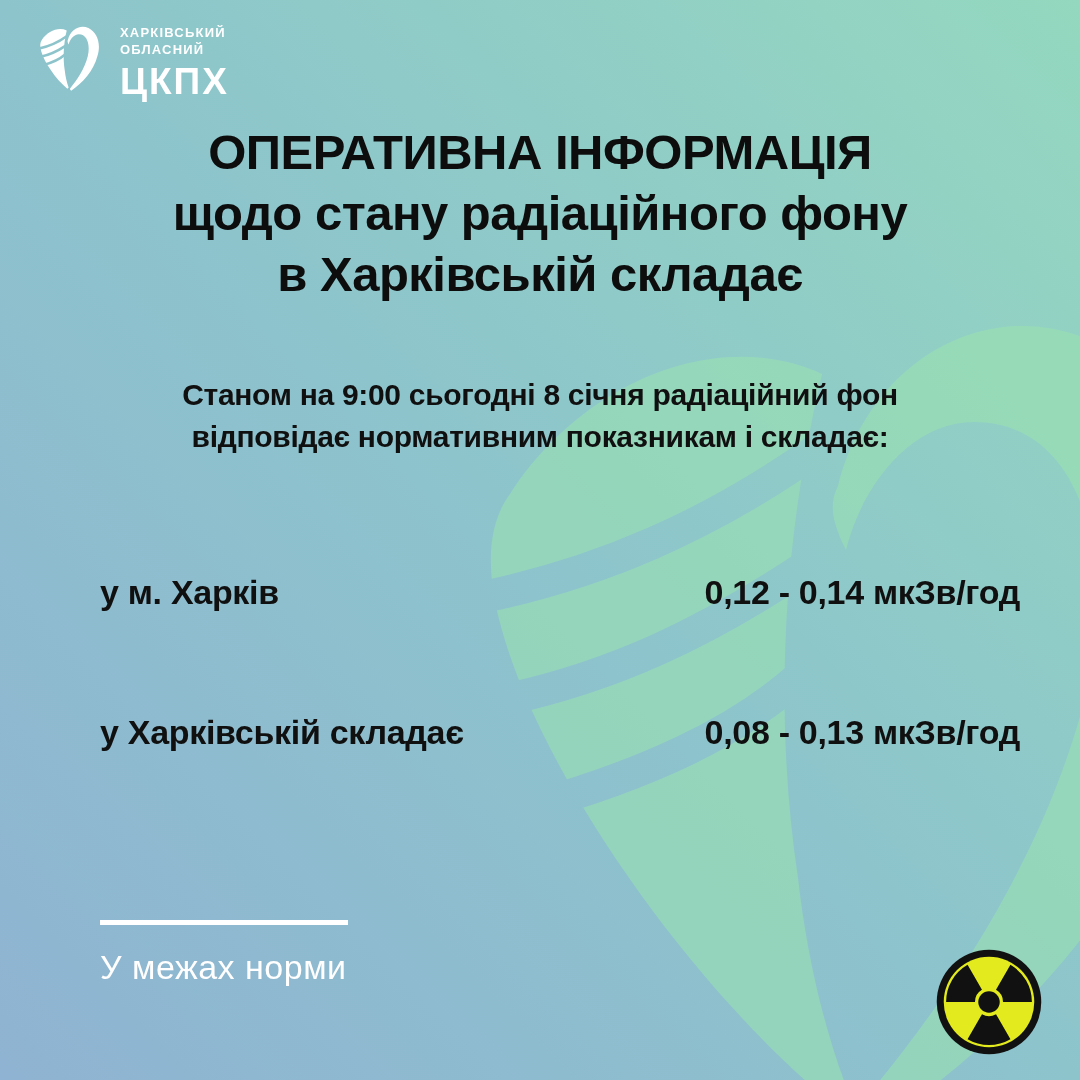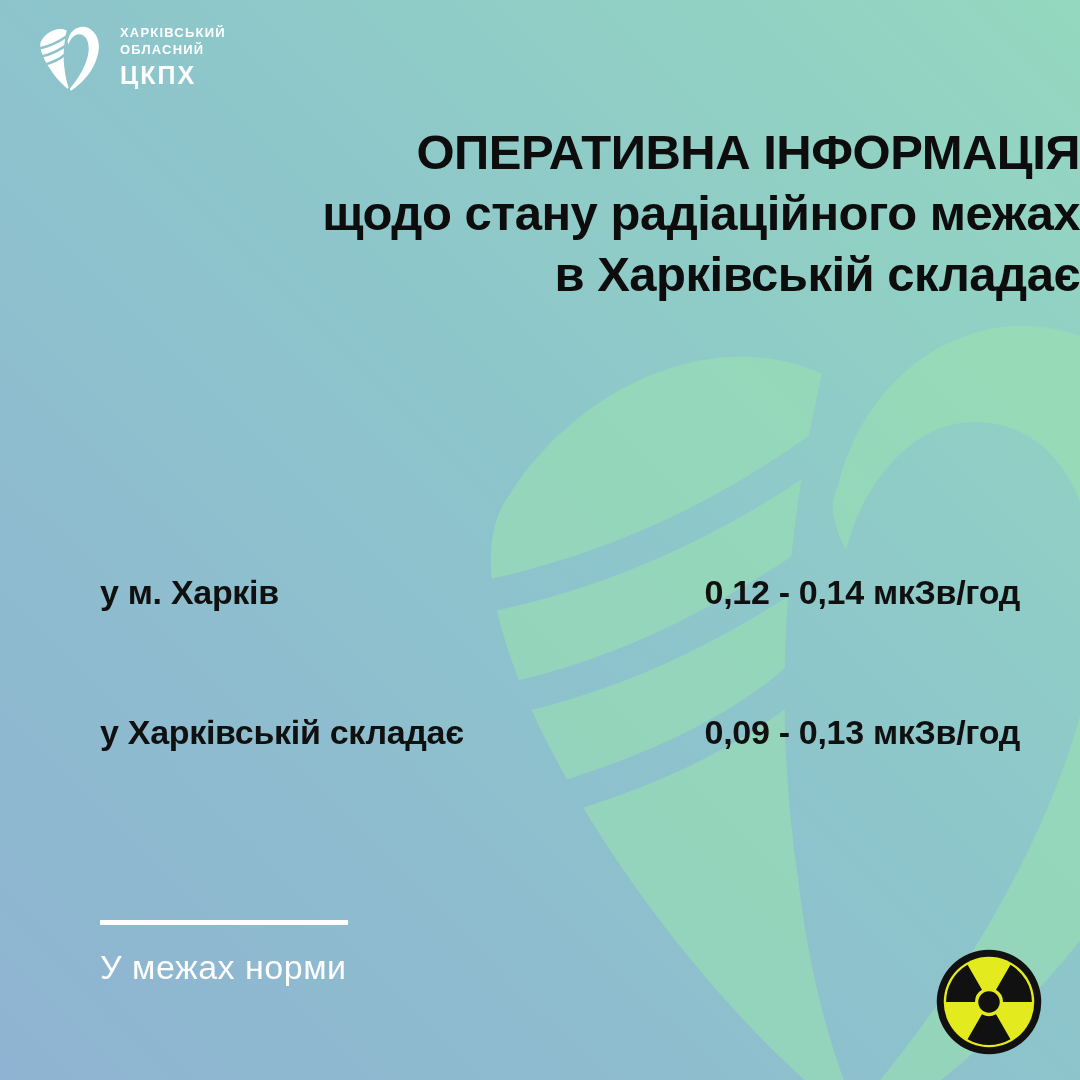--- a/index.html
+++ b/index.html
@@ -15,24 +15,24 @@
   .watermark {
     position:absolute; left:438px; top:278px; width:800px; height:880px;
     color:#9AE2B0; opacity:0.58; pointer-events:none;
   }
 
   
   .brand { position:absolute; left:36px; top:20px; display:flex; color:#ffffff; }
   .brand-icon { width:64px; height:76px; color:#ffffff; }
   .brand-text { margin-left:20px; margin-top:4px; }
   .brand-small { font-size:13px; font-weight:700; letter-spacing:1.2px; line-height:17px; }
-  .brand-abbr { font-size:25px; font-weight:700; letter-spacing:2px; margin-top:3px; }
+  .brand-abbr { font-size:37px; font-weight:700; letter-spacing:2px; margin-top:3px; }
 
   .title {
-    position:absolute; top:122px; left:0; width:1080px; text-align:right;
+    position:absolute; top:122px; left:0; width:1080px; text-align:center;
     color:#0d0d0d; font-size:49px; line-height:61px; font-weight:700; letter-spacing:-0.5px;
   }
 
   .subtitle {
     position:absolute; top:374px; left:0; width:1080px; text-align:center;
     color:#101010; font-size:30px; line-height:42px; font-weight:600; letter-spacing:-0.3px;
   }
 
   .reading-row {
     position:absolute; left:100px; right:60px;
@@ -80,32 +80,36 @@
     </svg>
     <div class="brand-text">
       <div class="brand-small">ХАРКІВСЬКИЙ</div>
       <div class="brand-small">ОБЛАСНИЙ</div>
       <div class="brand-abbr">ЦКПХ</div>
     </div>
   </div>
 
   <div class="title">
     <div>ОПЕРАТИВНА ІНФОРМАЦІЯ</div>
-    <div>щодо стану радіаційного межах</div>
+    <div>щодо стану радіаційного фону</div>
     <div>в Харківській складає</div>
   </div>
 
+  <div class="subtitle">
+    <div>Станом на 9:00 сьогодні 8 січня радіаційний фон</div>
+    <div>відповідає нормативним показникам і складає:</div>
+  </div>
 
   <div class="reading-row row-1">
     <span>у м. Харків</span>
     <span>0,12 - 0,14 мкЗв/год</span>
   </div>
   <div class="reading-row row-2">
     <span>у Харківській складає</span>
-    <span>0,09 - 0,13 мкЗв/год</span>
+    <span>0,08 - 0,13 мкЗв/год</span>
   </div>
 
   <div class="footer-line"></div>
   <div class="footer-status">У межах норми</div>
 
   <svg class="radiation" viewBox="-60 -60 120 120">
     <circle cx="0" cy="0" r="56" fill="#111111"></circle>
     <circle cx="0" cy="0" r="48.5" fill="#E3EB1E"></circle>
     <g fill="#111111">
       <path id="blade" d="M7.5,13 L23,39.8 A46,46 0 0 1 -23,39.8 L-7.5,13 A15,15 0 0 0 7.5,13 Z"></path>

